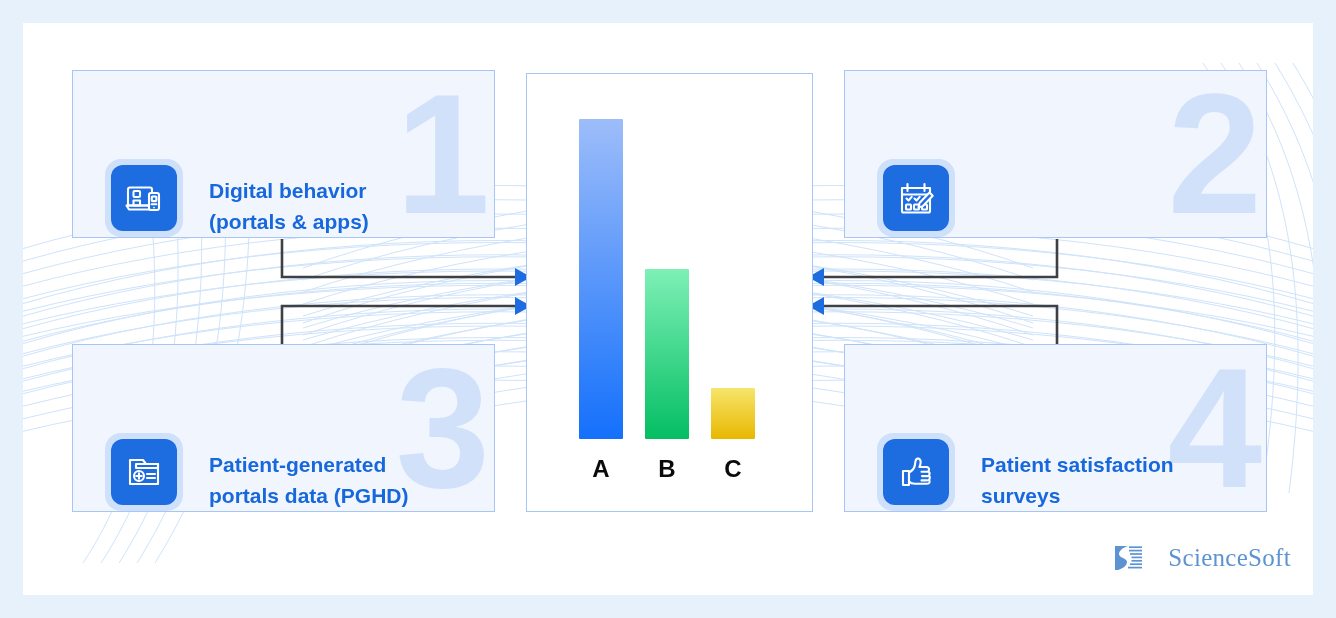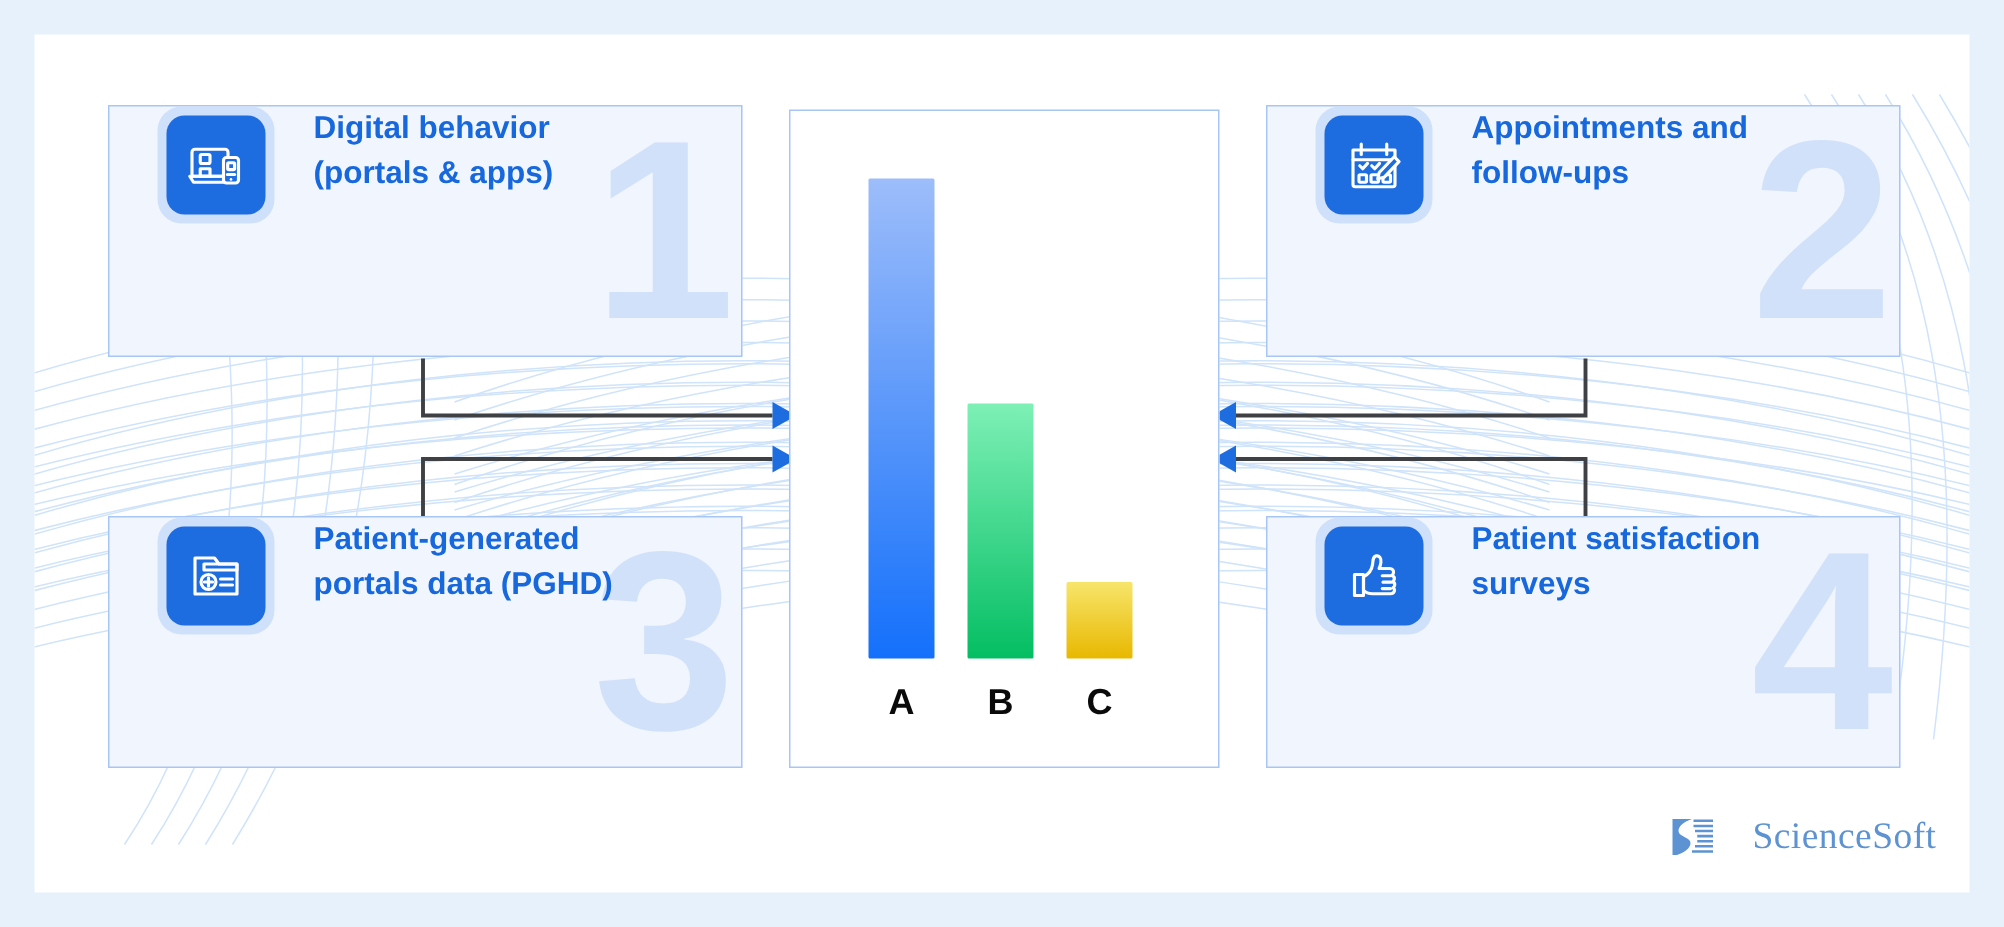--- a/index.html
+++ b/index.html
@@ -55,21 +55,21 @@
     font-weight: bold;
     color: #d2e1fa;
     line-height: 1;
     letter-spacing: -4px;
     user-select: none;
   }
 
   .card-inner {
     position: relative;
     display: flex;
-    align-items: flex-start;
+    align-items: flex-end;
     height: 100%;
     padding-left: 32px;
     box-sizing: border-box;
   }
 
   .icon-halo {
     flex: none;
     width: 78px;
     height: 78px;
     border-radius: 16px;
@@ -255,22 +255,20 @@
               <path d="M29.5 7 v7"></path>
               <path d="M11.5 21.5 l2 2 l3.2 -3.6"></path>
               <path d="M19.5 21.5 l2 2 l3.2 -3.6"></path>
               <rect x="11" y="27.5" width="5" height="5" rx="0.8"></rect>
               <rect x="19" y="27.5" width="5" height="5" rx="0.8"></rect>
               <rect x="27" y="27.5" width="5" height="5" rx="0.8"></rect>
               <path d="M24.5 26 l10 -10.5 l3.2 3.2 l-10 10.5 l-4.2 1 z" fill="#1d6ce0"></path>
             </svg>
           </div>
         </div>
-        <div class="card-title">Appointments and
-follow-ups</div>
       </div>
     </div>
 
     <div class="card card-bl">
       <div class="watermark">3</div>
       <div class="card-inner">
         <div class="icon-halo">
           <div class="icon-tile">
             <svg width="42" height="42" viewBox="0 0 42 42" fill="none" stroke="#ffffff" stroke-width="2.1" stroke-linecap="round" stroke-linejoin="round">
               <path d="M7 9 h13 l3 4 h12 v20 h-28 z"></path>

